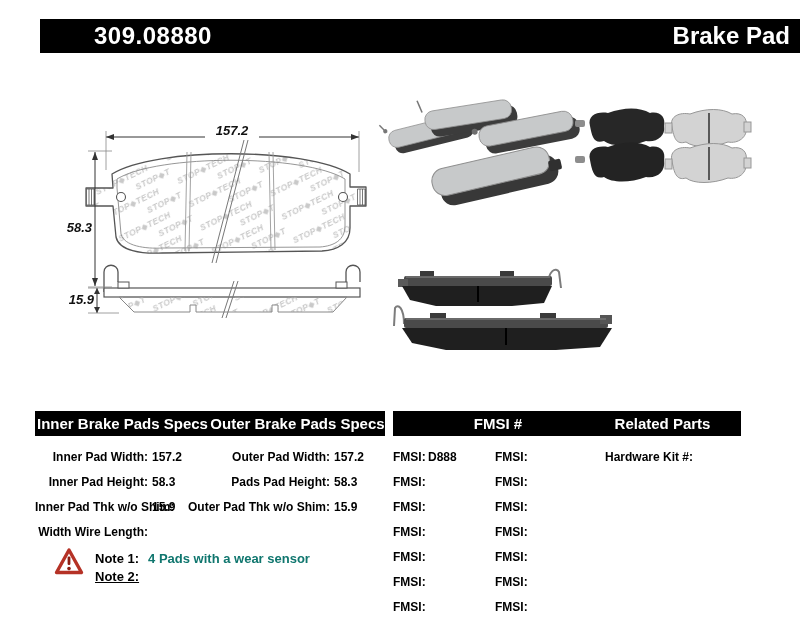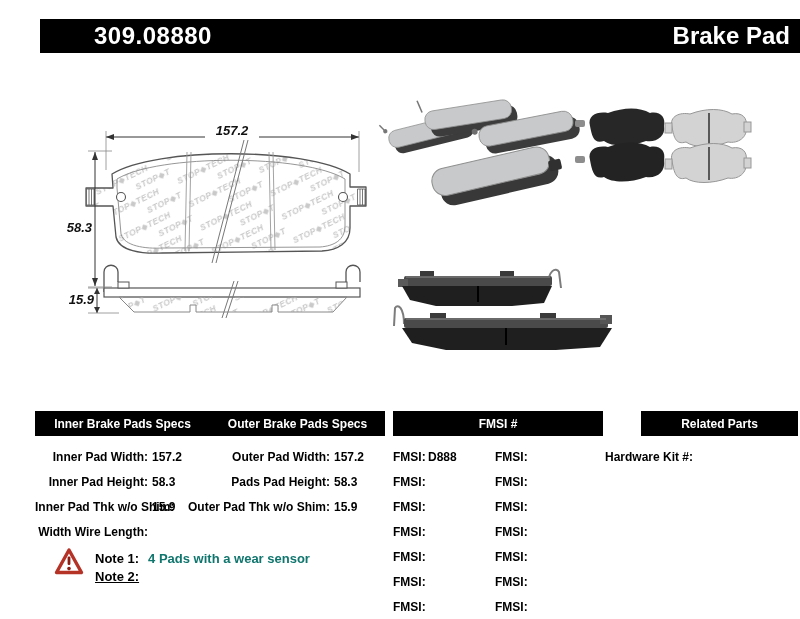--- a/index.html
+++ b/index.html
@@ -9,26 +9,26 @@
   
   .header-bar{left:40px;top:19px;width:723px;height:34px;background:#000;color:#fff;
               display:flex;align-items:center;justify-content:space-between;
               font-weight:bold;font-size:24px;padding-left:39px;}
   .header-bar .pn{padding-left:15px;letter-spacing:0.5px;}
   .header-bar .prod{padding-right:12px;}
   
   .dim{font-weight:bold;font-style:italic;font-size:13px;color:#111;background:#fff;
        text-align:center;line-height:14px;}
   
-  .thead{top:411px;height:25px;background:#000;color:#fff;font-weight:bold;font-size:12px;
+  .thead{top:411px;height:25px;background:#000;color:#fff;font-weight:bold;font-size:15px;
          display:flex;align-items:center;justify-content:center;}
   .bar-specs{left:35px;width:350px;}
   .bar-specs span{flex:1;text-align:center;}
   .bar-fmsi{left:393px;width:210px;}
-  .bar-related{left:641px;width:157px;}
+  .bar-related{left:584px;width:157px;}
   
   .rows{font-size:12px;font-weight:bold;color:#000;}
   .row{display:flex;height:17px;line-height:17px;white-space:nowrap;margin-top:8px;}
   .inner-rows{left:35px;top:441px;width:200px;}
   .inner-rows .lbl{width:113px;text-align:right;}
   .outer-rows{left:185px;top:441px;width:210px;}
   .outer-rows .lbl{width:145px;text-align:right;}
   .rows .val{margin-left:4px;}
   .fmsi-left{left:393px;top:441px;}
   .fmsi-right{left:495px;top:441px;}

